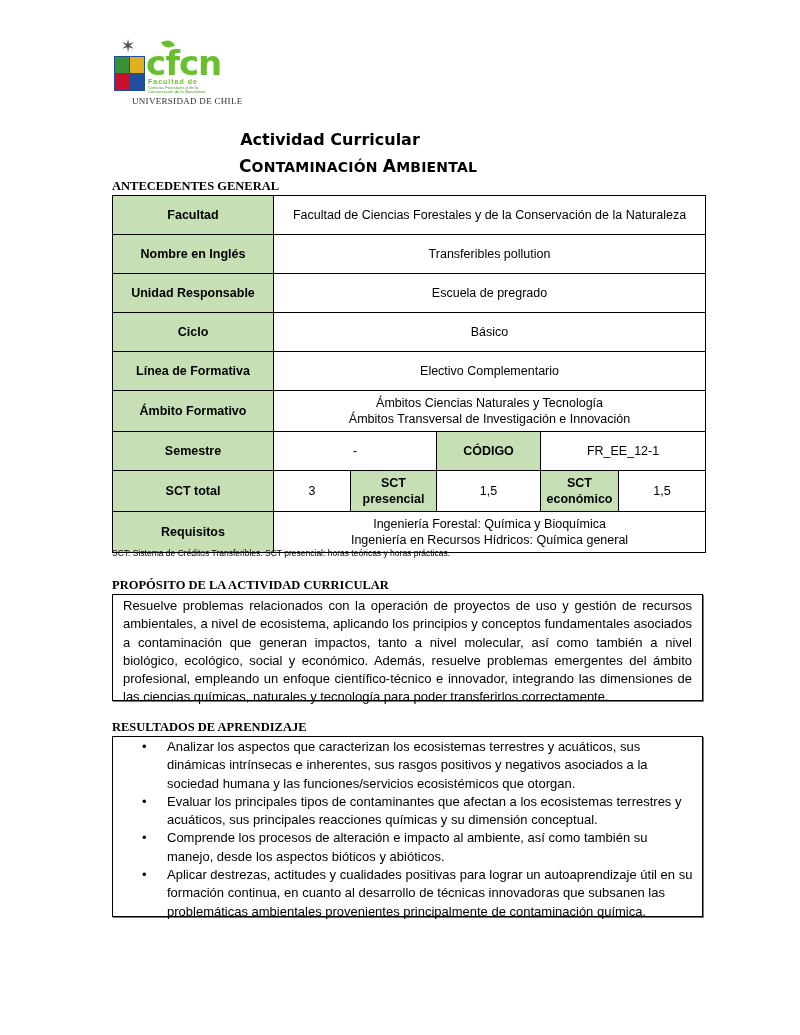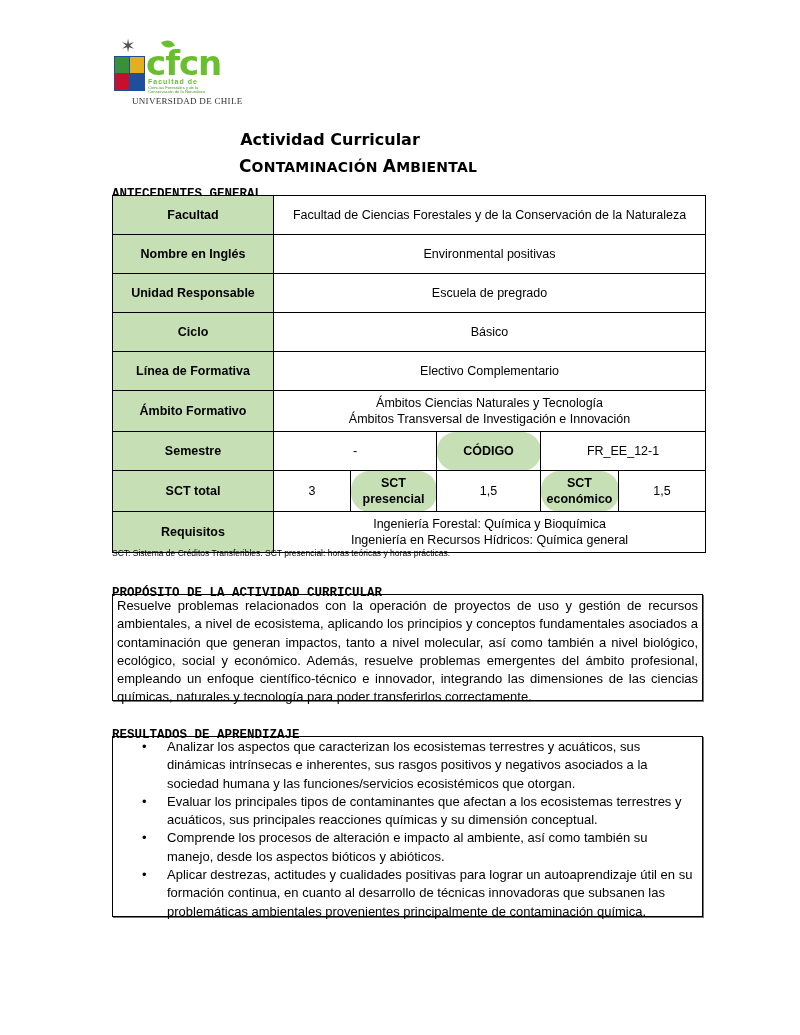--- a/index.html
+++ b/index.html
@@ -14,32 +14,32 @@
   .cfcn { position: absolute; left: 34px; top: 10px; font-size: 34px; font-weight: bold; color: #6abf2e; letter-spacing: -1px; line-height: 34px; font-family: "DejaVu Sans", sans-serif; }
   .leaf { position: absolute; left: 50px; top: 4px; width: 12px; height: 8px; background: #6abf2e; border-radius: 0 10px 0 10px; transform: rotate(-20deg); }
   .fac-sub { position: absolute; left: 36px; top: 44px; font-size: 4.2px; line-height: 4.6px; color: #4a9a22; width: 70px; }
   .fac-sub b { font-size: 7px; letter-spacing: 1px; color: #6abf2e; }
   .uchile { position: absolute; left: 8px; top: 60px; font-family: "Liberation Serif", serif; font-size: 9px; letter-spacing: 0.3px; color: #333; white-space: nowrap; margin-left: 12px; }
 
   .title1 { left: 0; width: 660px; top: 130px; text-align: center; font-size: 16px; font-weight: bold; font-family: "DejaVu Sans", sans-serif; }
   .title2 { left: 0; width: 716px; top: 156px; text-align: center; font-size: 17px; font-weight: bold; font-family: "DejaVu Sans", sans-serif; letter-spacing: 0.2px; }
   .title2 .sc { font-size: 14px; }
 
-  .sec-head { font-size: 12.5px; font-weight: bold; font-family: Liberation Mono, monospace; margin-top: 8px; }
+  .sec-head { font-size: 12.5px; font-weight: bold; font-family: Liberation Serif, serif; }
 
   table.ag { position: absolute; left: 112px; top: 195px; width: 593px; border-collapse: collapse; table-layout: fixed; font-family: "Liberation Sans", sans-serif; font-size: 12.5px; }
   table.ag td { border: 1.4px solid #000; text-align: center; vertical-align: middle; padding: 4px 2px; line-height: 16px; }
   table.ag tr { height: 39px; }
   td.lab { background: #c6dfb4; font-weight: bold; }
-  td.sub { background: #c6dfb4; font-weight: bold; border-radius: 19px; }
+  td.sub { background: #c6dfb4; font-weight: bold; }
 
   .footnote { left: 112px; top: 548px; font-size: 8.5px; }
 
   .box { position: absolute; left: 112px; width: 591px; border: 1.4px solid #000; box-shadow: 1px 1px 0 #777; font-size: 13px; line-height: 18.3px; }
-  .prop { top: 594px; height: 107px; padding: 2px 4px; box-sizing: border-box; text-align: justify; }
+  .prop { top: 594px; height: 107px; padding: 2px 10px; box-sizing: border-box; text-align: justify; }
   .res { top: 736px; height: 181px; box-sizing: border-box; padding: 1px 6px 0 54px; }
   .res ul { margin: 0; padding: 0; list-style: none; }
   .res li { position: relative; padding-left: 0; }
   .res li .bul { position: absolute; left: -25px; top: 0; }
 </style>
 </head>
 <body>
 
 <div class="abs logo">
   <div class="star">✶</div>
@@ -73,21 +73,21 @@
       <col style="width:78px">
       <col style="width:87px">
   </colgroup>
   <tbody>
       <tr>
     <td class="lab">Facultad</td>
     <td colspan="5">Facultad de Ciencias Forestales y de la Conservación de la Naturaleza</td>
   </tr>
   <tr>
     <td class="lab">Nombre en Inglés</td>
-    <td colspan="5">Environmental positivas</td>
+    <td colspan="5">Transferibles pollution</td>
   </tr>
   <tr>
     <td class="lab">Unidad Responsable</td>
     <td colspan="5">Escuela de pregrado</td>
   </tr>
   <tr>
     <td class="lab">Ciclo</td>
     <td colspan="5">Básico</td>
   </tr>
   <tr>

